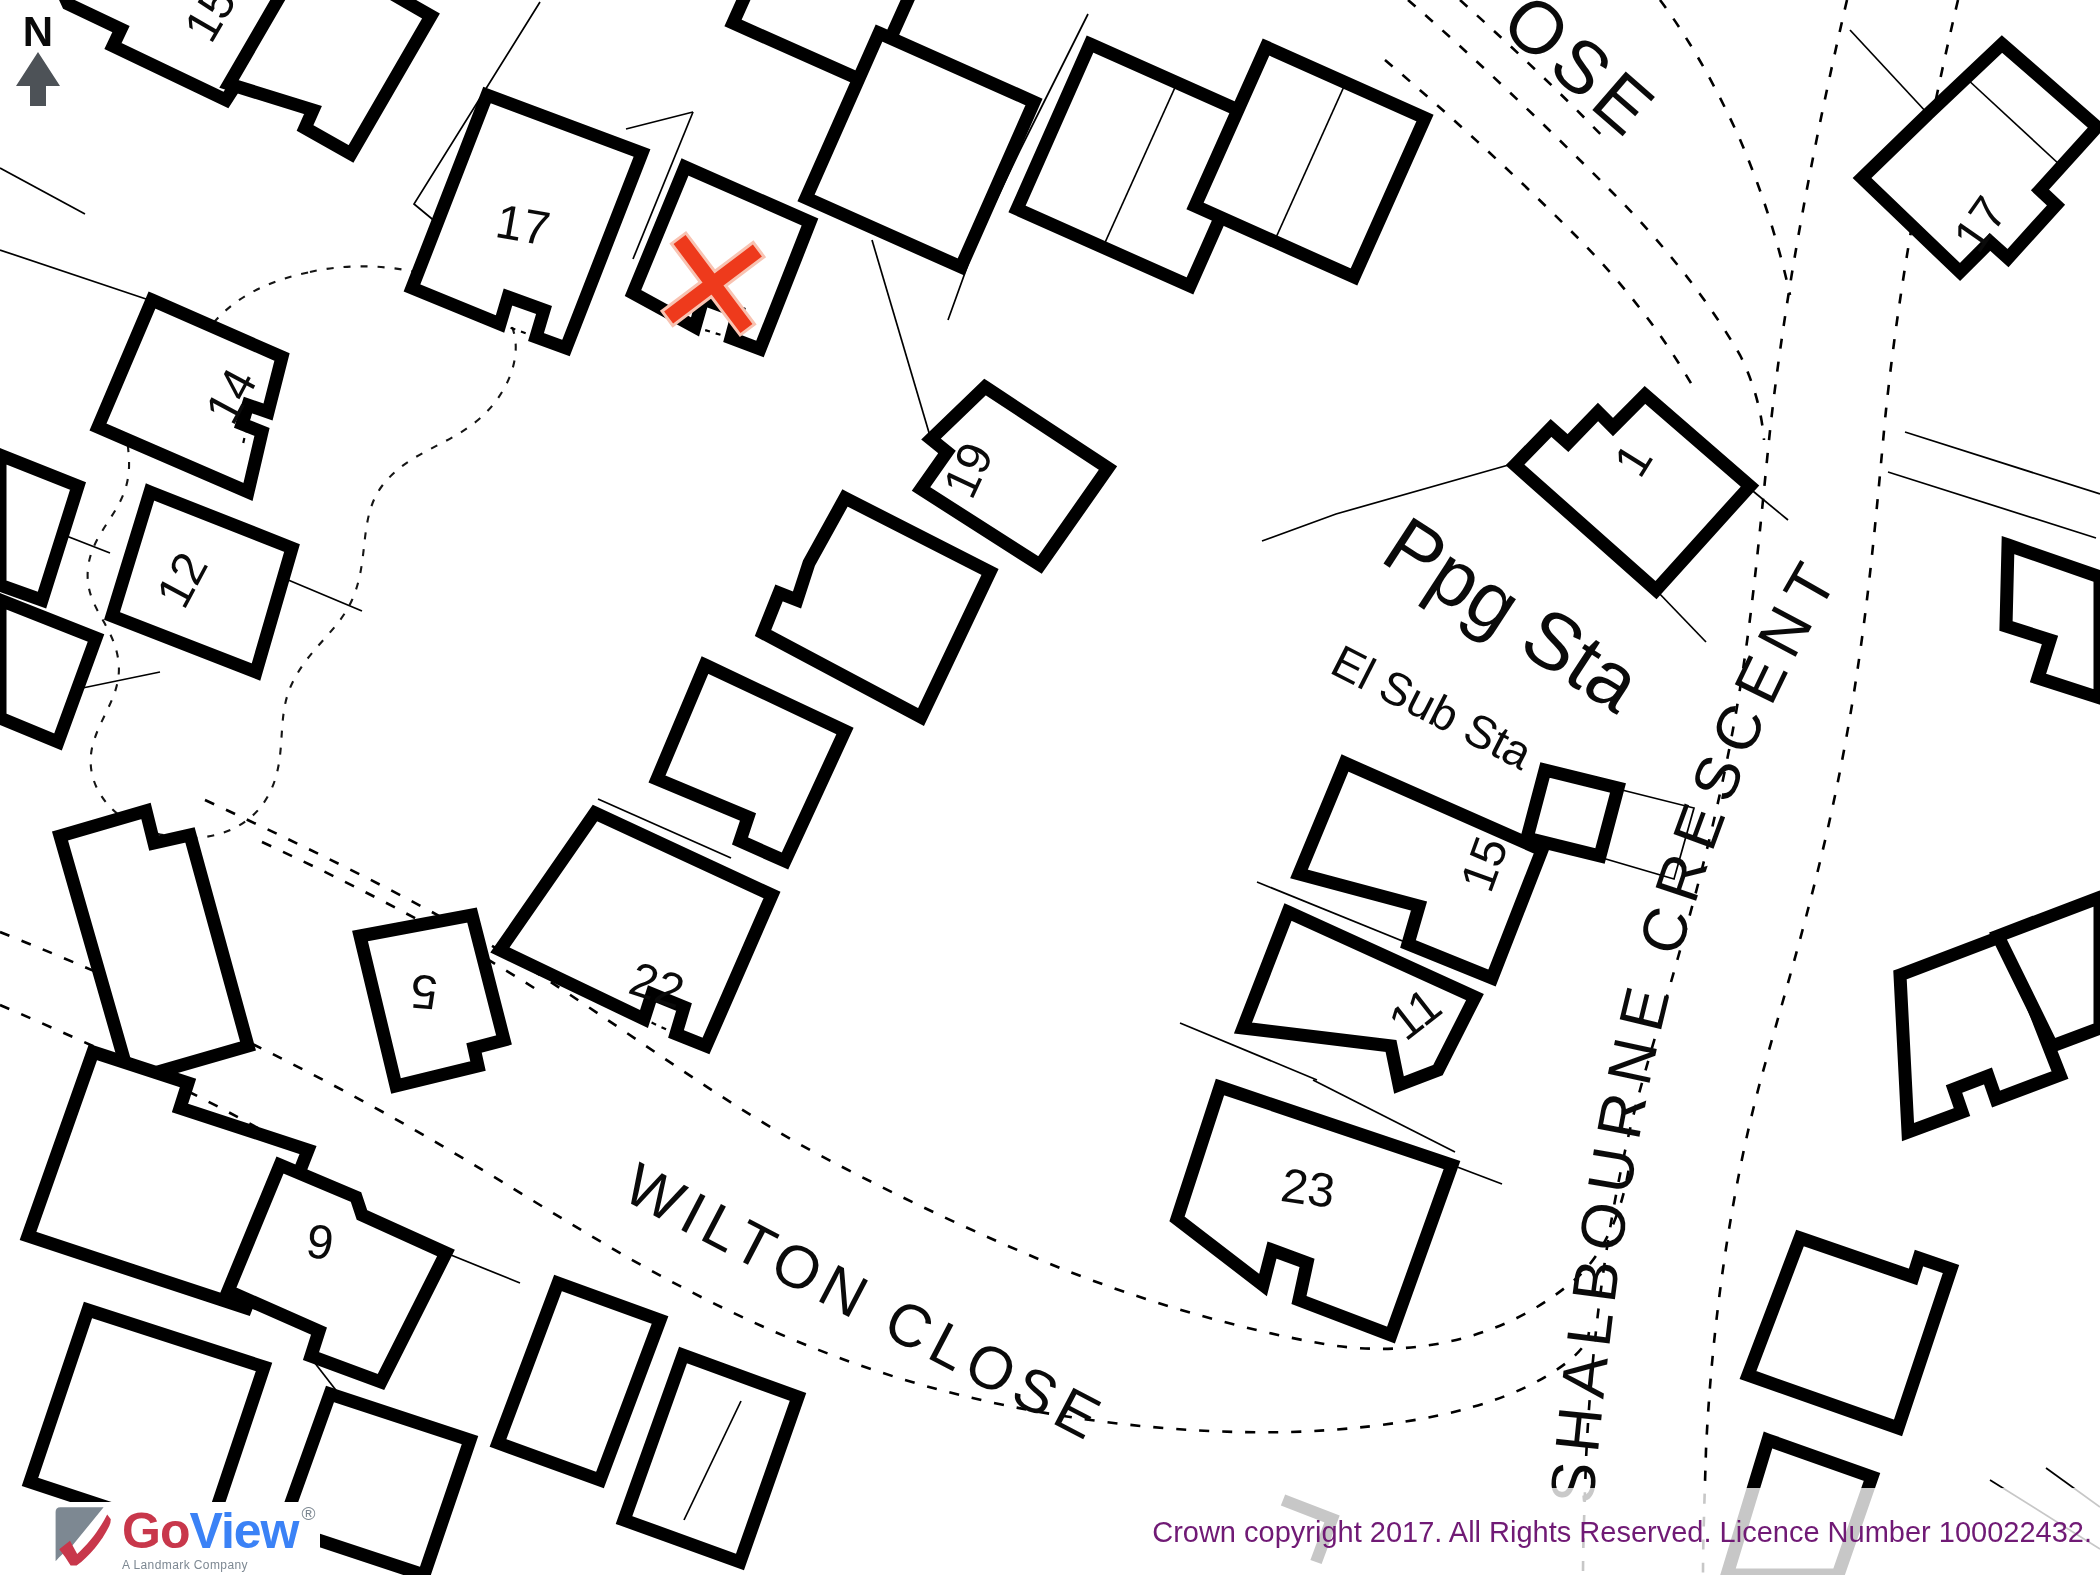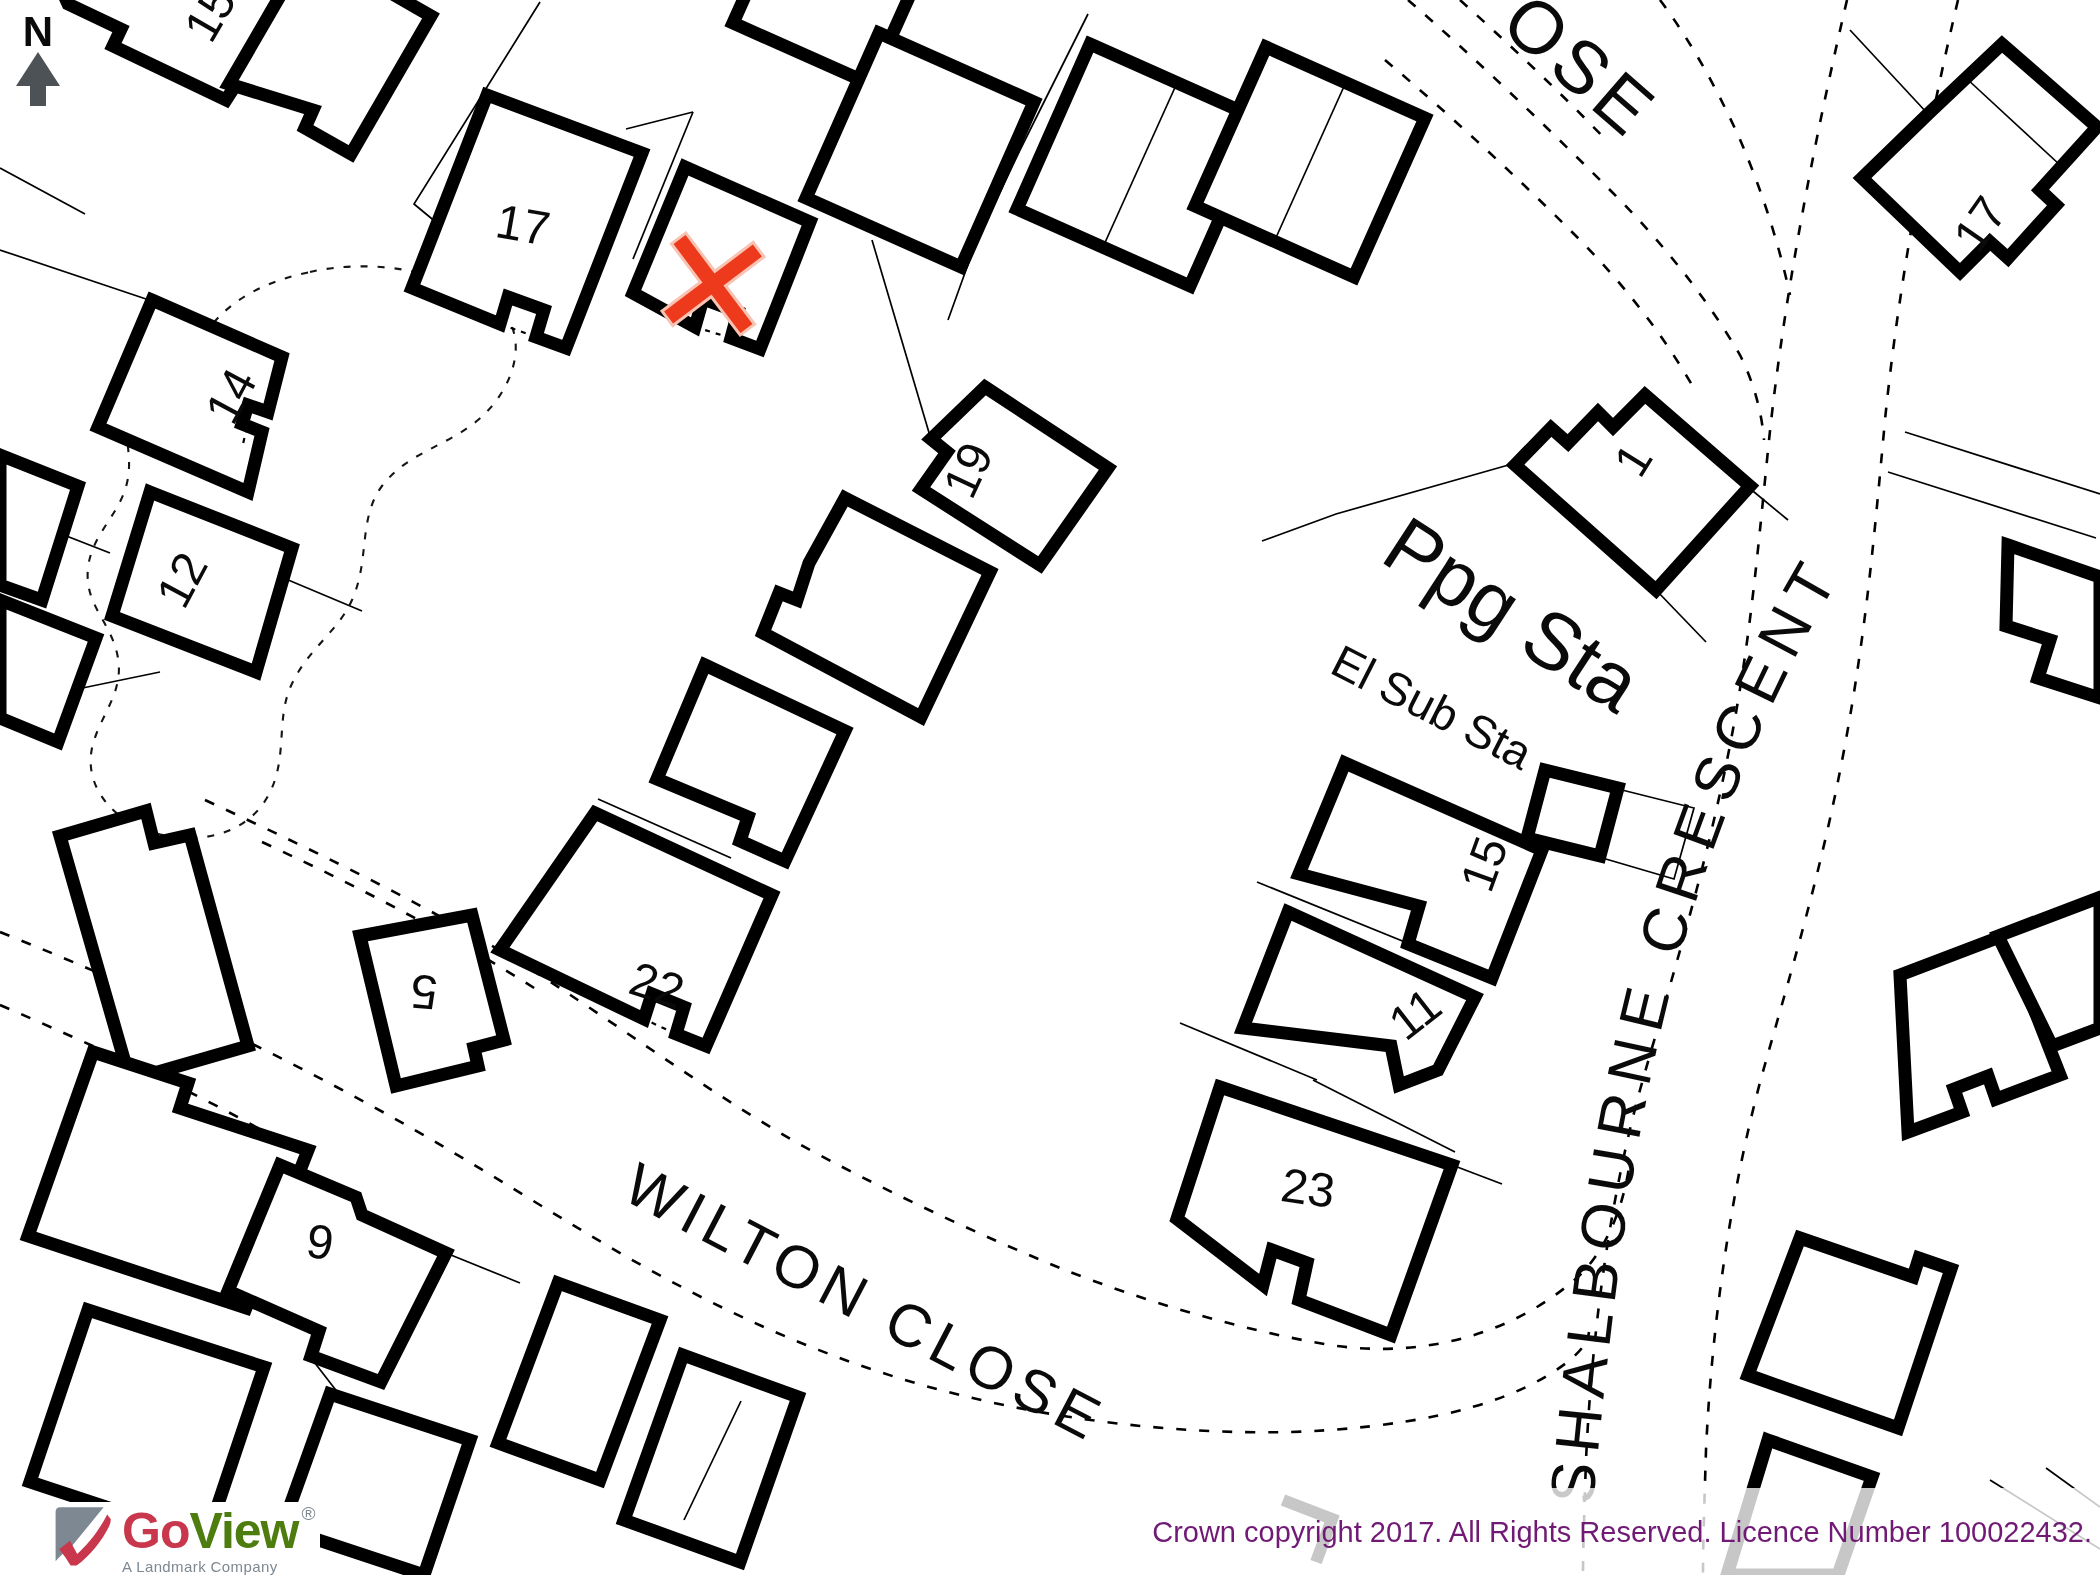--- a/index.html
+++ b/index.html
@@ -21,23 +21,23 @@
   .feat{font-size:46px;}
   .backdrop{fill:#ffffff;opacity:0.78;}
   
   .logo{position:absolute;left:50px;top:1502px;display:flex;align-items:flex-start;gap:10px;
         background:#fff;padding:4px 8px 4px 2px;}
   .logo-icon{width:60px;height:60px;display:block;}
   .logo-col{display:flex;flex-direction:column;line-height:1;}
   .logo-row{display:flex;align-items:flex-start;}
   .logo-word{font-size:50px;font-weight:bold;letter-spacing:-1px;}
   .logo-go{color:#c8374b;}
-  .logo-view{color:#4d7c0f;}
+  .logo-view{color:#3b82f6;}
   .logo-reg{font-size:19px;color:#7d8892;position:relative;top:-2px;left:3px;}
-  .logo-tag{font-size:15px;color:#7d8892;margin-top:3px;letter-spacing:.4px;}
+  .logo-tag{font-size:12px;color:#7d8892;margin-top:3px;letter-spacing:.4px;}
   
   .copyright{position:absolute;right:8px;top:1516px;font-size:29px;color:#701a75;white-space:nowrap;}
 </style>
 </head>
 <body>
 
 <div class="stage">
 <svg class="map" width="2100" height="1575" viewBox="0 0 2100 1575">
   <defs>
     <path id="shal-path" d="M1588,1560 C1608,1330 1630,1150 1672,985 C1708,845 1765,705 1835,585 C1872,525 1906,480 1938,443"></path>

